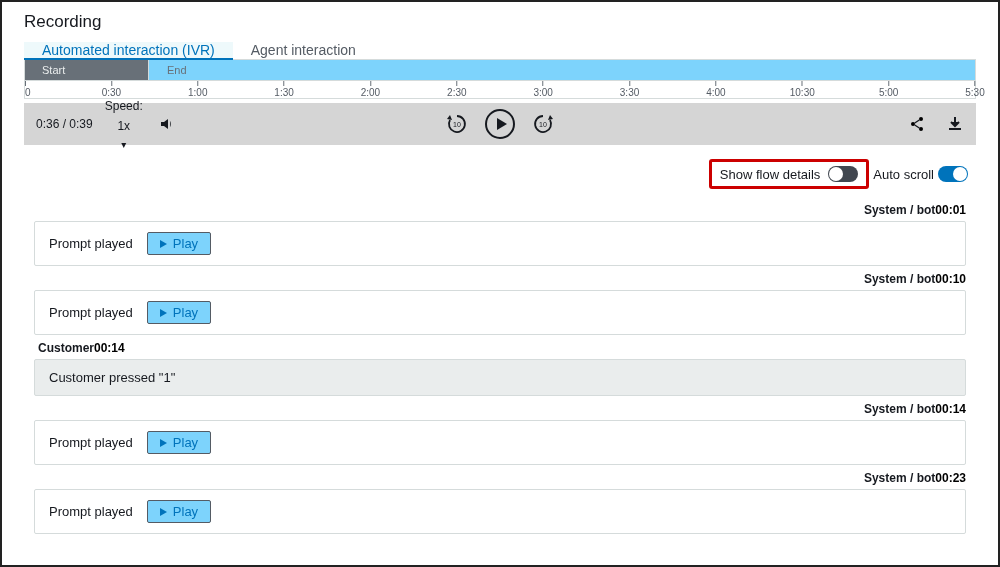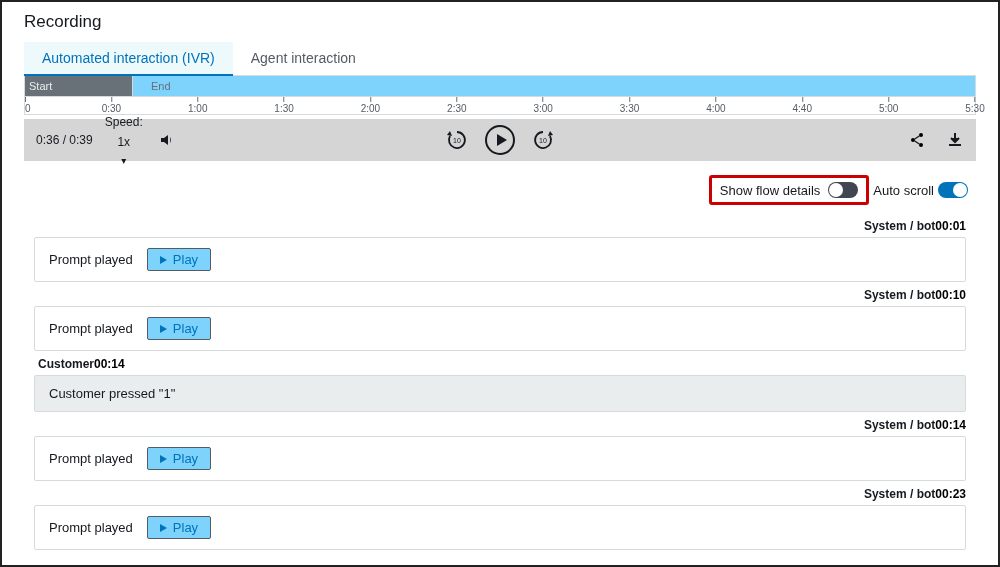--- a/index.html
+++ b/index.html
@@ -12,41 +12,41 @@
     height: 567px;
     overflow: hidden;
     border: 2px solid #222;
   }
   .page { padding: 10px 22px 0 22px; }
   .title { font-size: 17px; font-weight: 400; color: #16191f; margin-bottom: 10px; }
 
   
   .tabs { display: flex; border-bottom: 1px solid #d5dbdb; }
   .tab {
-    padding: 8px 18px;
+    padding: 0 18px;
     font-size: 14px;
     color: #545b64;
     cursor: pointer;
     border-bottom: 2px solid transparent;
     margin-bottom: -1px;
     background: transparent;
   }
   .tab.active {
     color: #0073bb;
     font-weight: 400;
     border-bottom-color: #0073bb;
     background: #eef9fb;
   }
 
   
   .timeline-wrap { margin-top: 0; border: 1px solid #d5dbdb; border-top: none; }
   .timeline-track { display: flex; height: 20px; font-size: 11px; color: #687078; }
   .t-seg-start {
     background: #687078; color:#eaeded; display:flex; align-items:center;
-    padding: 0 4px; width: 108px; border-right:1px solid #d5dbdb;
+    padding: 0 17px; width: 124px; border-right:1px solid #d5dbdb;
   }
   .t-seg-end {
     background: #7dd3fc; display:flex; align-items:center; padding: 0 18px;
     color:#687078; flex:1;
   }
   .ticks {
     position: relative; height: 18px; border-top:1px solid #d5dbdb;
     display:flex; align-items:flex-start;
   }
   .tick { position:absolute; top:0; font-size:10px; color:#545b64; transform: translateX(-50%); }
@@ -144,21 +144,21 @@
     <div class="ticks" id="ticks">
         <span class="tick first" style="left: 0%;">0</span>
         <span class="tick" style="left: 9.09091%;">0:30</span>
         <span class="tick" style="left: 18.1818%;">1:00</span>
         <span class="tick" style="left: 27.2727%;">1:30</span>
         <span class="tick" style="left: 36.3636%; text-align: center;">2:00</span>
         <span class="tick" style="left: 45.4545%;">2:30</span>
         <span class="tick" style="left: 54.5455%;">3:00</span>
         <span class="tick" style="left: 63.6364%;">3:30</span>
         <span class="tick" style="left: 72.7273%;">4:00</span>
-        <span class="tick" style="left: 81.8182%;">4:40</span>
+        <span class="tick" style="left: 81.8182%;">10:30</span>
         <span class="tick" style="left: 90.9091%;">5:00</span>
         <span class="tick" style="left: 100%;">5:30</span>
       </div>
   </div>
 
   <div class="player">
     <div class="p-time">0:36 / 0:39</div>
     <div class="p-speed">
       <span>Speed:</span>
       <span>1x</span>

